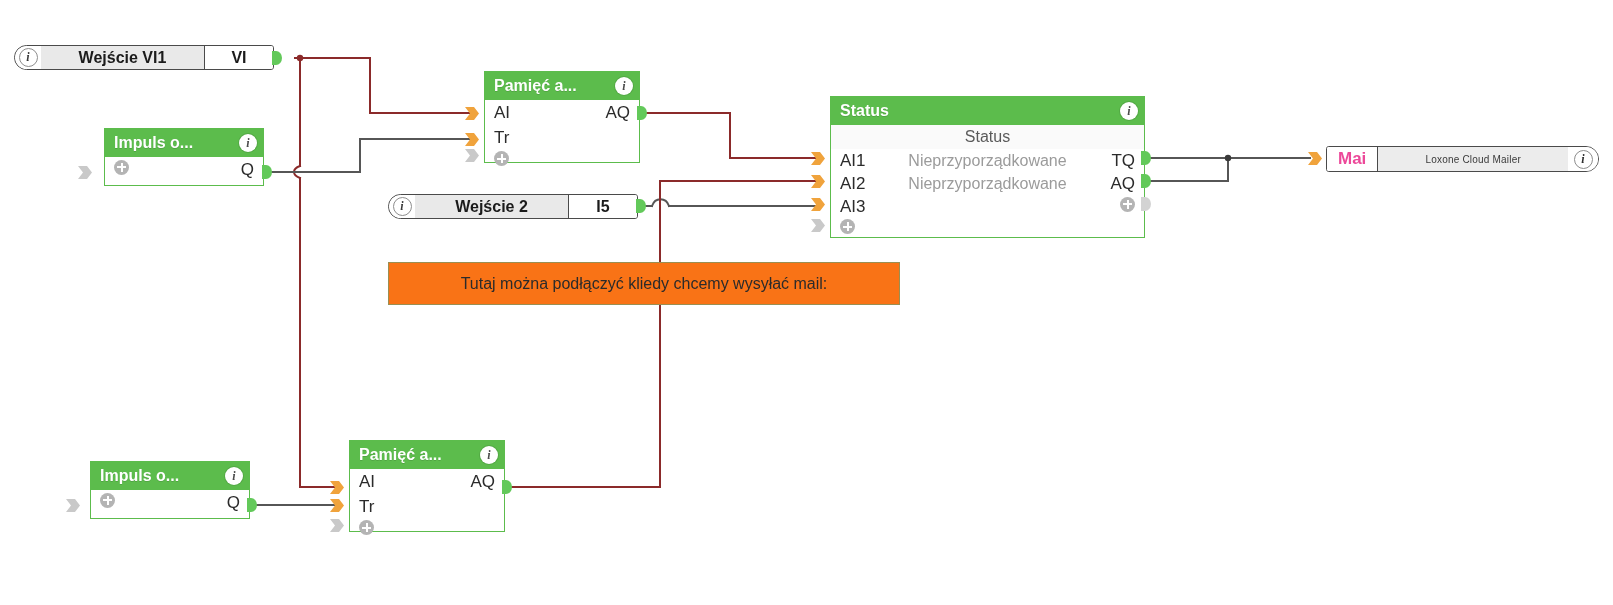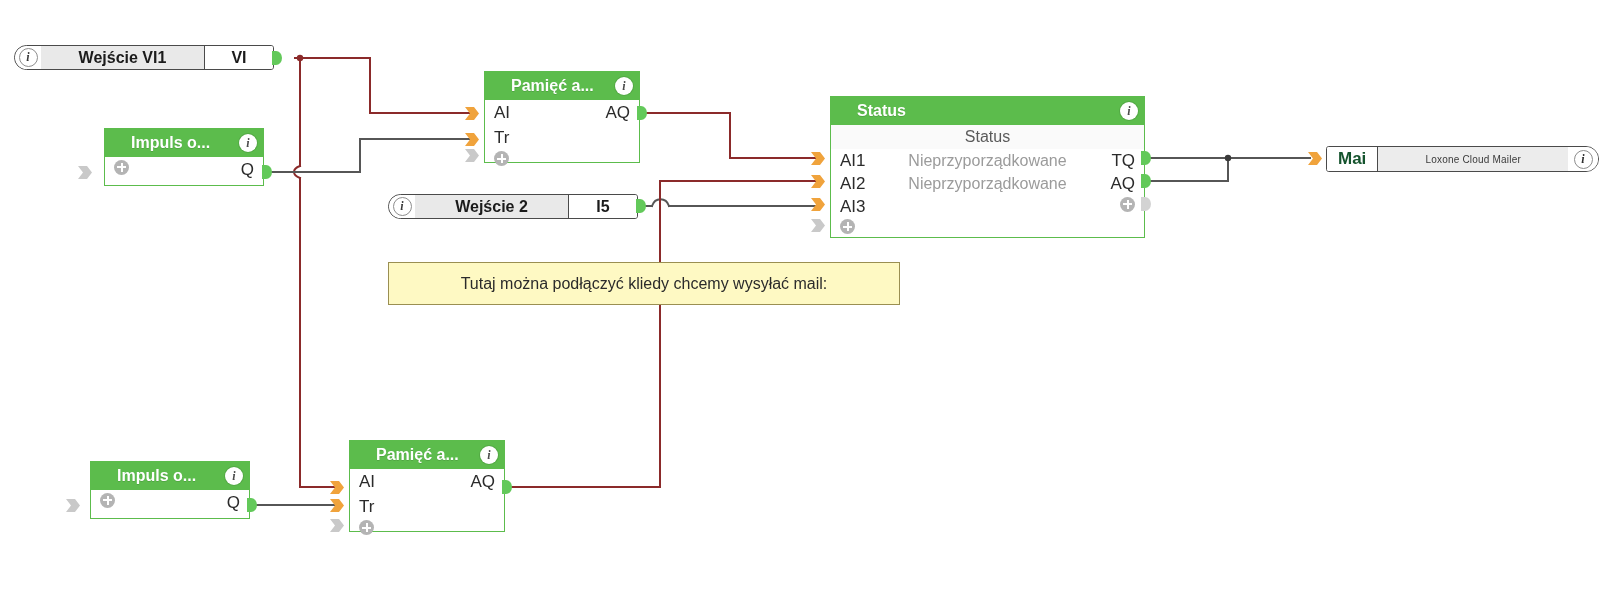--- a/index.html
+++ b/index.html
@@ -5,21 +5,21 @@
   html,body{margin:0;padding:0;background:#ffffff;}
   body{width:1613px;height:605px;position:relative;overflow:hidden;
        font-family:"Liberation Sans","DejaVu Sans",sans-serif;}
 
   #canvas{position:absolute;inset:0;width:1613px;height:605px;}
   #wires{position:absolute;left:0;top:0;width:1613px;height:605px;}
 
   
   .fb{position:absolute;box-sizing:border-box;border:1px solid #5cbc4c;background:#ffffff;}
   .fb-head{height:28px;background:#5cbc4c;display:flex;align-items:center;
-           padding:0 6px 0 26px;box-sizing:border-box;}
+           padding:0 6px 0 9px;box-sizing:border-box;}
   .fb-title{color:#ffffff;font-weight:bold;font-size:16px;white-space:nowrap;
             flex:1 1 auto;overflow:hidden;text-shadow:0 1px 0 rgba(0,0,0,.12);}
   .fb-body{position:relative;}
   .fb-row{position:relative;height:25px;display:flex;align-items:center;
           padding:0 9px 0 9px;box-sizing:border-box;font-size:17px;color:#2b2b2b;}
   .fb-in{flex:0 0 auto;}
   .fb-mid{flex:1 1 auto;text-align:center;color:#9b9b9b;font-size:16px;}
   .fb-out{flex:0 0 auto;text-align:right;}
   .fb-sub{height:24px;display:flex;align-items:center;justify-content:center;
           font-size:16px;color:#5a5a5a;background:#fafafa;}
@@ -53,30 +53,30 @@
         font-family:"Liberation Serif",serif;font-style:italic;font-weight:bold;font-size:12px;}
   .io-name{flex:1 1 auto;text-align:center;font-weight:bold;font-size:16px;color:#1b1b1b;
            background:#e9e9e9;height:100%;display:flex;align-items:center;justify-content:center;}
   .io-port{flex:0 0 auto;width:68px;height:100%;background:#ffffff;border-left:1px solid #4a4a4a;
            display:flex;align-items:center;justify-content:center;font-weight:bold;font-size:16px;color:#1b1b1b;}
 
   
   .mailer{position:absolute;height:26px;box-sizing:border-box;border:1px solid #4a4a4a;
           background:#ffffff;display:flex;align-items:center;border-radius:3px 14px 14px 3px;overflow:hidden;}
   .mailer-key{flex:0 0 auto;padding:0 11px;height:100%;display:flex;align-items:center;
-              font-weight:bold;font-size:17px;color:#14532d;background:#ffffff;border-right:1px solid #4a4a4a;}
+              font-weight:bold;font-size:17px;color:#ec4899;background:#ffffff;border-right:1px solid #4a4a4a;}
   .mailer-val{flex:1 1 auto;height:100%;display:flex;align-items:center;justify-content:center;
               background:#ececec;font-size:10px;color:#3a3a3a;letter-spacing:.2px;}
   .mailer-i{flex:0 0 auto;width:30px;height:100%;display:flex;align-items:center;justify-content:center;background:#ffffff;}
   .mailer-i span{width:17px;height:17px;border-radius:50%;border:1px solid #8d8d8d;
         display:flex;align-items:center;justify-content:center;color:#2e2e2e;
         font-family:"Liberation Serif",serif;font-style:italic;font-weight:bold;font-size:12px;}
 
   
-  .note{position:absolute;box-sizing:border-box;background:#fef9c3;border:1px solid #9a8f52;
+  .note{position:absolute;box-sizing:border-box;background:#f97316;border:1px solid #9a8f52;
         display:flex;flex-direction:column;align-items:center;justify-content:center;
         font-size:16px;color:#2b2b2b;line-height:1.35;text-align:center;}
 </style>
 </head>
 <body>
 
 <div id="canvas">
 
   <svg id="wires" viewBox="0 0 1613 605" width="1613" height="605">
     <g fill="none" stroke-linecap="square">

